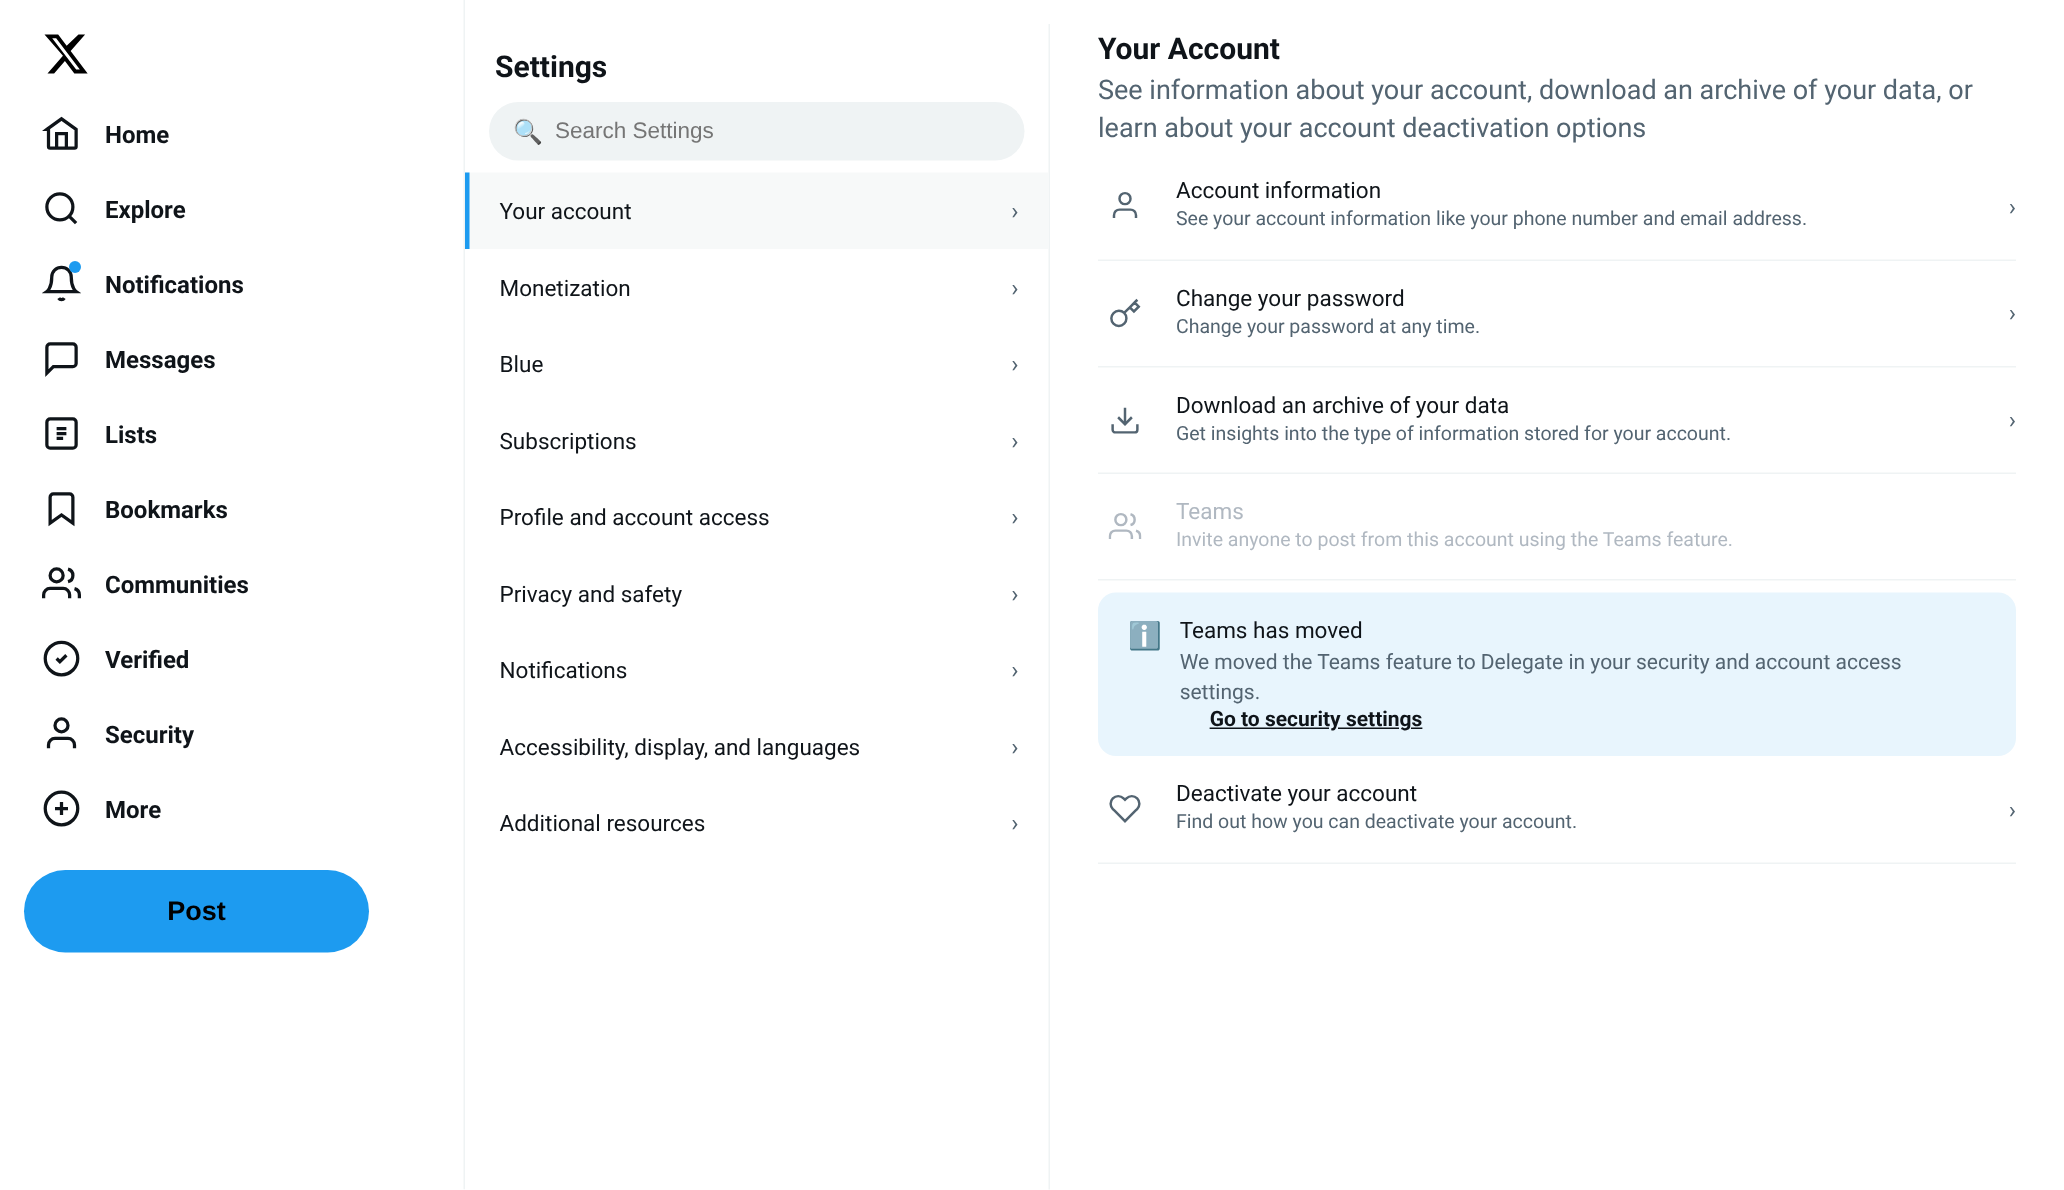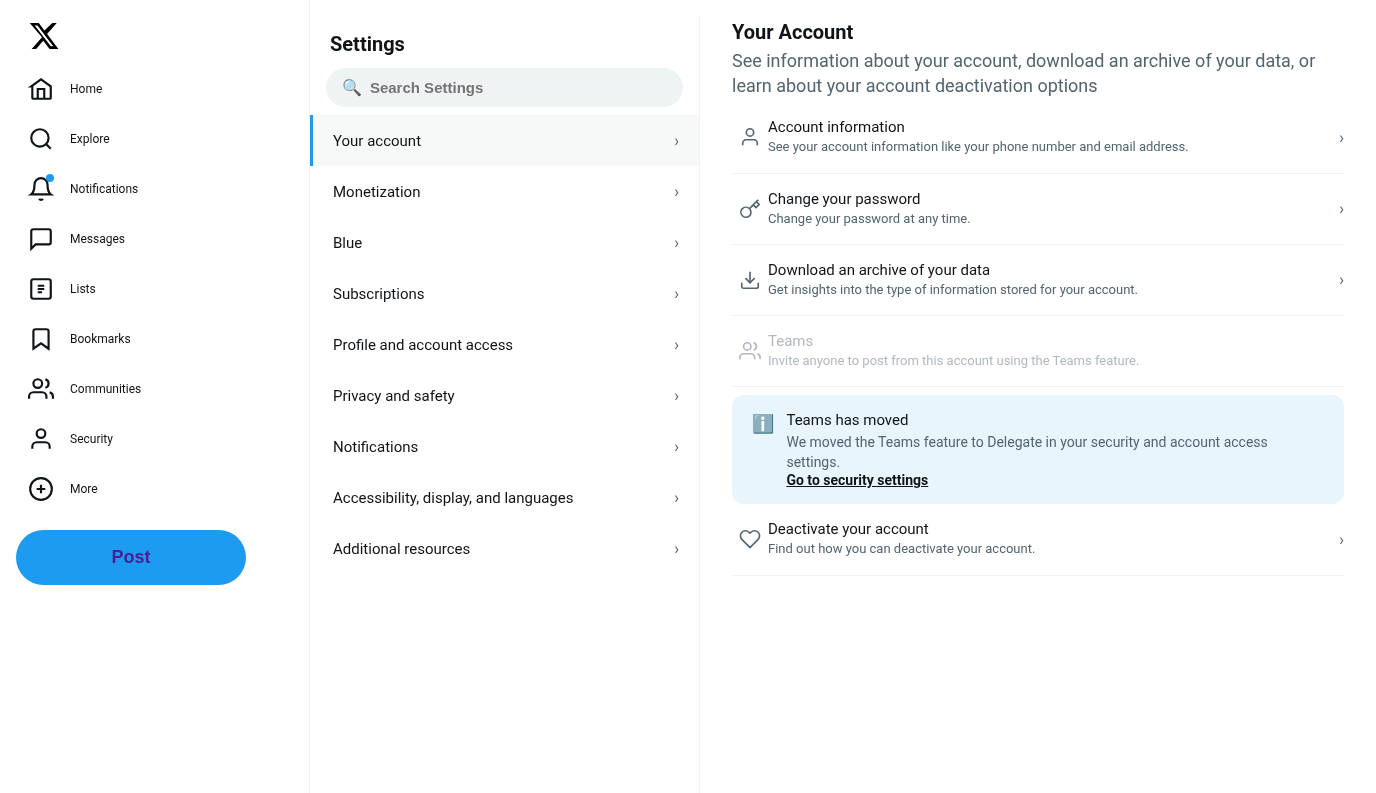--- a/index.html
+++ b/index.html
@@ -44,36 +44,36 @@
     }
     .nav-item .icon {
       width: 26px;
       height: 26px;
       display: flex;
       align-items: center;
       justify-content: center;
       font-size: 22px;
     }
     .nav-item .label {
-      font-size: 12px;
-      font-weight: 400;
+      font-size: 16px;
+      font-weight: 700;
     }
     .notif-dot {
       width: 8px;
       height: 8px;
       background: #1d9bf0;
       border-radius: 50%;
       position: absolute;
       top: 10px;
       left: 30px;
     }
     .post-button {
       margin-top: 16px;
       background: #1d9bf0;
-      color: #4c1d95;
+      color: #000000;
       border: none;
       border-radius: 9999px;
       padding: 17px 0;
       font-size: 18px;
       font-weight: 700;
       cursor: pointer;
       width: 230px;
     }
 
     
@@ -101,21 +101,20 @@
       color: #536471;
       font-size: 15px;
     }
     .search-box input {
       border: none;
       background: transparent;
       outline: none;
       font-size: 15px;
       color: #701a75;
       width: 100%;
-      font-weight: bold;
     }
     .settings-menu-item {
       display: flex;
       align-items: center;
       justify-content: space-between;
       padding: 16px 20px;
       cursor: pointer;
       font-size: 15px;
       border-left: 3px solid transparent;
       transition: background 0.1s;
@@ -146,20 +145,21 @@
       color: #536471;
       margin-bottom: 4px;
       line-height: 1.4;
     }
     .content-item {
       display: flex;
       align-items: center;
       padding: 16px 0;
       border-bottom: 1px solid #eff3f4;
       cursor: pointer;
+      gap: 16px;
     }
     .content-item .item-icon {
       width: 36px;
       height: 36px;
       display: flex;
       align-items: center;
       justify-content: center;
       color: #536471;
       font-size: 20px;
       flex-shrink: 0;
@@ -215,20 +215,21 @@
       color: #536471;
       line-height: 1.4;
       margin-bottom: 0;
     }
     .teams-banner .banner-content .banner-link {
       font-size: 14px;
       font-weight: 700;
       color: #0f1419;
       text-decoration: underline;
       cursor: pointer;
+      margin-left: 20px;
     }
   </style>
 </head>
 <body>
 
 <nav class="sidebar">
   <div class="sidebar-logo">
     <svg viewBox="0 0 24 24" fill="black">
         <path d="M18.244 2.25h3.308l-7.227 8.26 8.502 11.24H16.17l-4.714-6.231-5.401 6.231H2.744l7.73-8.835L1.254 2.25H8.08l4.253 5.622zm-1.161 17.52h1.833L7.084 4.126H5.117z"></path>
       </svg>
@@ -296,20 +297,30 @@
       <div class="nav-item">
     <span class="icon">
           <svg viewBox="0 0 24 24" width="26" height="26" fill="none" stroke="currentColor" stroke-width="2">
             <path d="M17 21v-2a4 4 0 00-4-4H5a4 4 0 00-4 4v2"></path>
             <circle cx="9" cy="7" r="4"></circle>
             <path d="M23 21v-2a4 4 0 00-3-3.87"></path>
             <path d="M16 3.13a4 4 0 010 7.75"></path>
           </svg>
         </span>
     <span class="label">Communities</span>
+
+  </div>
+      <div class="nav-item">
+    <span class="icon">
+          <svg viewBox="0 0 24 24" width="26" height="26" fill="none" stroke="currentColor" stroke-width="2">
+            <circle cx="12" cy="12" r="10"></circle>
+            <polyline points="9 12 11 14 15 10"></polyline>
+          </svg>
+        </span>
+    <span class="label">Verified</span>
 
   </div>
       <div class="nav-item">
     <span class="icon">
           <svg viewBox="0 0 24 24" width="26" height="26" fill="none" stroke="currentColor" stroke-width="2">
             <path d="M20 21v-2a4 4 0 00-4-4H8a4 4 0 00-4 4v2"></path>
             <circle cx="12" cy="7" r="4"></circle>
           </svg>
         </span>
     <span class="label">Security</span>

